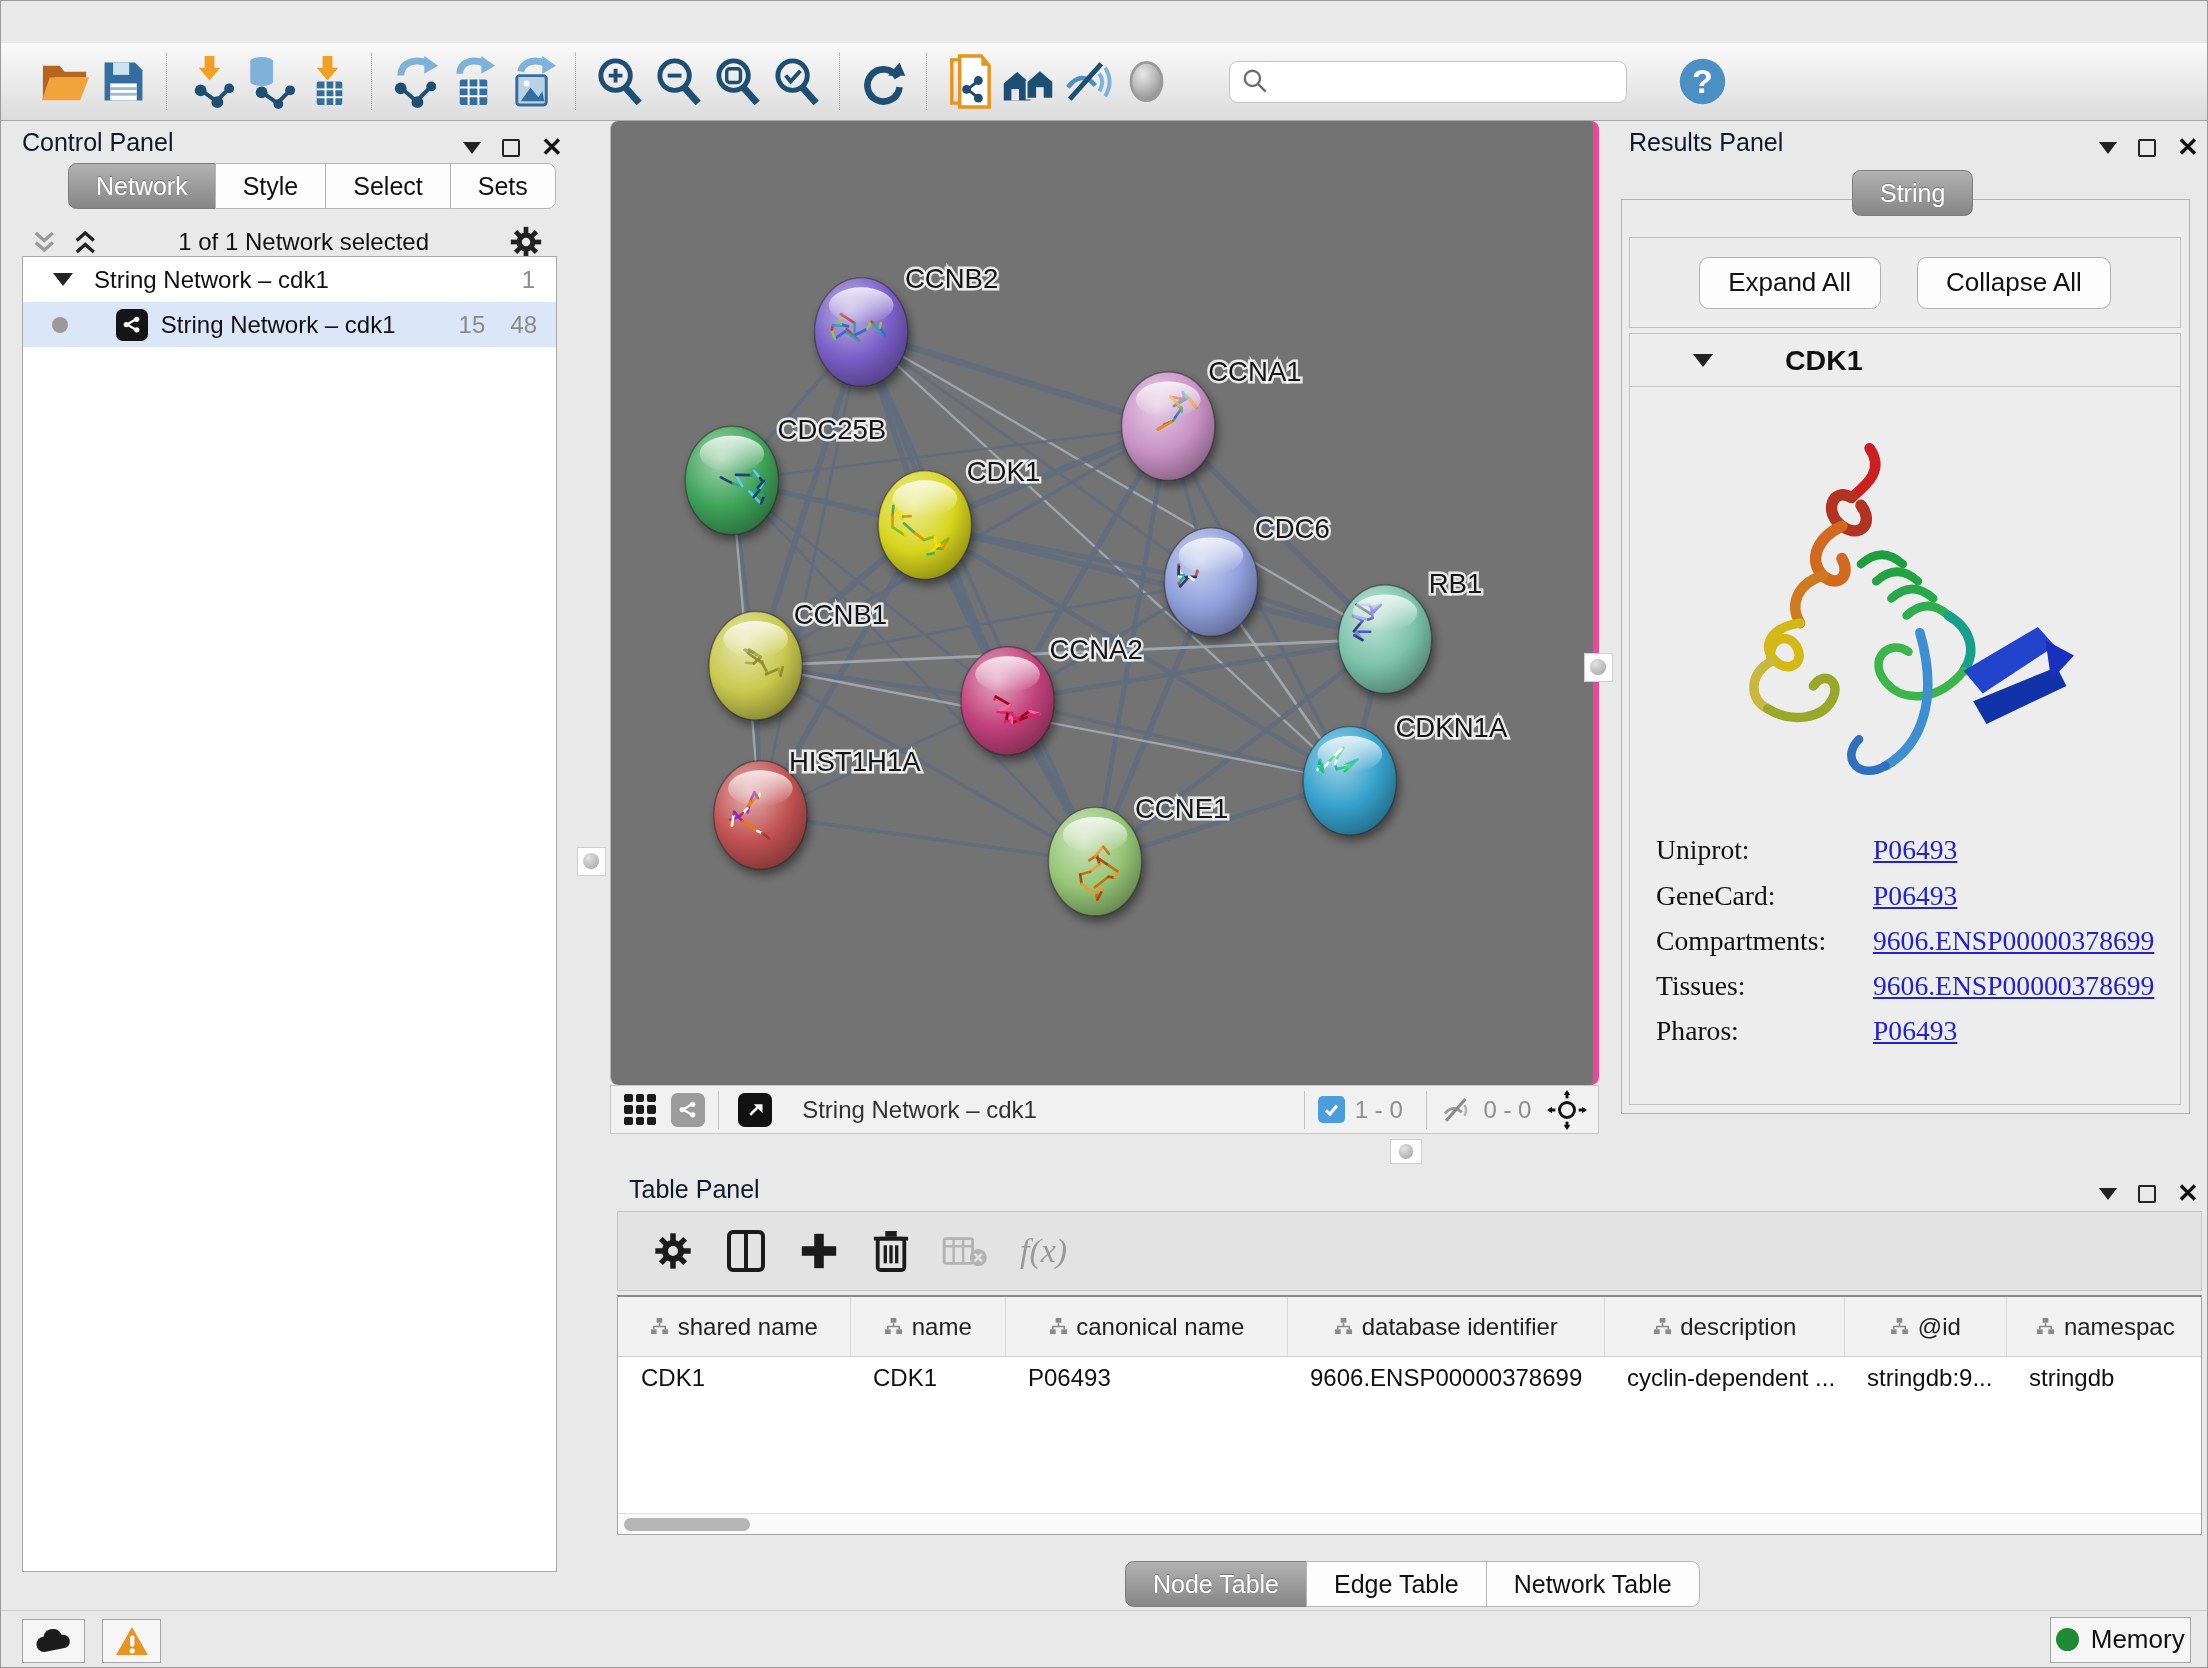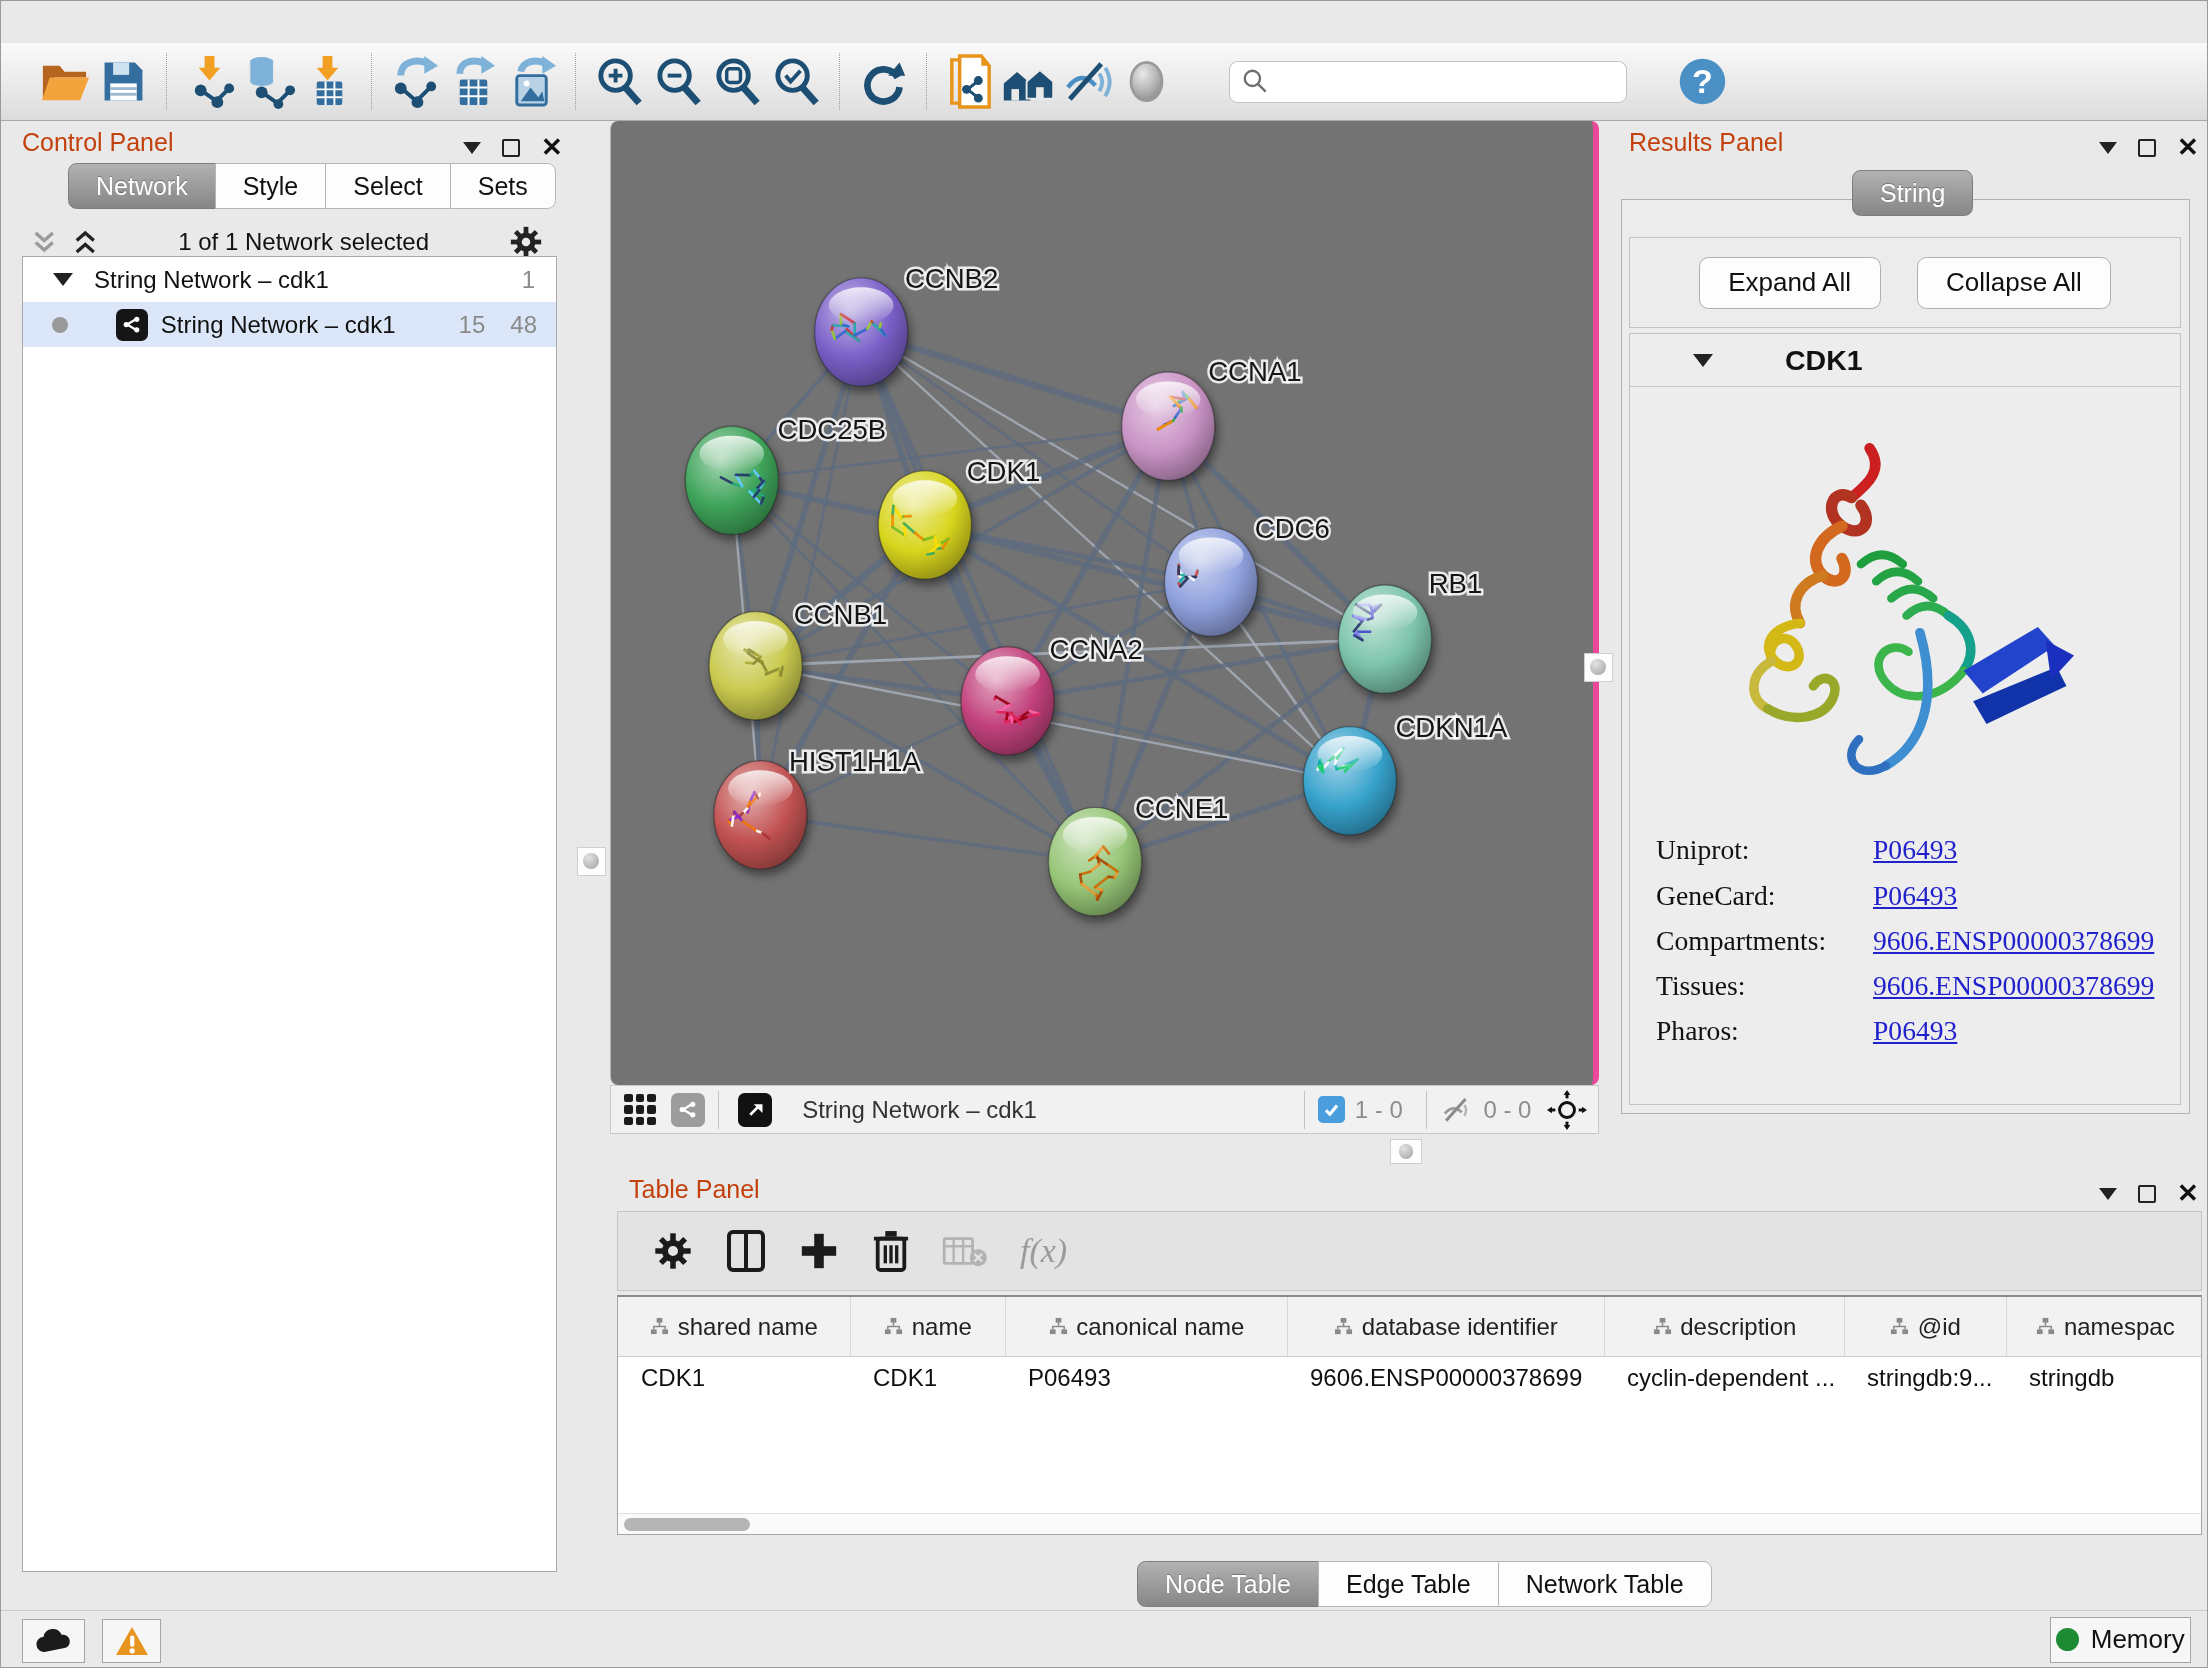--- a/index.html
+++ b/index.html
@@ -12,21 +12,21 @@
   .title-text{position:absolute;left:0;right:0;top:7.6px;text-align:center;font-size:26px;color:#3a3a3a;}
 
   
   .toolbar{position:absolute;left:0;top:42px;width:2208px;height:78px;background:linear-gradient(#fafafa,#dcdcdc);border-bottom:1px solid #a8a8a8;display:flex;align-items:center;}
   .tbtn{width:59px;height:59px;display:flex;align-items:center;justify-content:center;flex:0 0 auto;}
   .tsep{width:0;height:57px;border-left:1.9px dotted #9f9f9f;margin:0 13.3px;flex:0 0 auto;}
   .searchbox{margin-left:53px;width:398px;height:42px;background:#fff;border:1.9px solid #c2c2c2;border-radius:8.6px;display:flex;align-items:center;padding-left:11.4px;}
   .searchbox input{border:none;outline:none;font-size:23px;width:323px;background:transparent;font-family:"Liberation Sans",sans-serif;}
 
   
-  .pheader{position:absolute;font-size:25px;color:#c2410c;}
+  .pheader{position:absolute;font-size:25px;color:#0f172a;}
   .pctl{position:absolute;display:flex;gap:21px;align-items:center;}
   .caret-down{width:0;height:0;border-left:9.5px solid transparent;border-right:9.5px solid transparent;border-top:12.4px solid #222;}
   .float-sq{width:18px;height:18px;border:2.9px solid #222;border-radius:1.9px;}
   .close-x{font-size:26px;font-weight:bold;color:#111;line-height:19px;}
 
   .seg{display:inline-block;padding:7.6px 27px;background:#fdfdfd;border:1px solid #b5b5b5;font-size:25px;color:#111;margin-right:-1px;}
   .seg:first-child{border-radius:8.6px 0 0 8.6px;}
   .seg:last-child{border-radius:0 8.6px 8.6px 0;}
   .seg.sel{background:linear-gradient(#b2b2b2,#868686);color:#fff;border-color:#7d7d7d;text-shadow:0 -1px 1px rgba(0,0,0,.3);}
   .seg.single{border-radius:8.6px;}
@@ -73,21 +73,21 @@
   
   .tp-toolbar{position:absolute;left:616px;top:1210px;width:1585px;height:80px;background:#e3e3e3;border:1px solid #c6c6c6;display:flex;align-items:center;gap:32px;padding-left:34px;}
   .tp-box{position:absolute;left:616px;top:1294px;width:1585px;height:240px;background:#fff;border:1px solid #a5a5a5;border-top:2.9px solid #8a8a8a;overflow:hidden;}
   .tp-headrow{display:flex;height:60px;background:#f2f2f2;border-bottom:1px solid #cfcfcf;}
   .tp-hcell{display:flex;align-items:center;justify-content:center;gap:8.6px;font-size:24px;color:#222;border-left:1px solid #d8d8d8;overflow:hidden;white-space:nowrap;flex:0 0 auto;}
   .tp-hcell:first-child{border-left:none;}
   .tp-row{display:flex;height:42px;}
   .tp-cell{font-size:24px;color:#111;padding:6.7px 0 0 23px;overflow:hidden;white-space:nowrap;flex:0 0 auto;}
   .tp-scroll{position:absolute;left:0;bottom:0;width:100%;height:21px;background:#fafafa;border-top:1px solid #e0e0e0;}
   .tp-thumb{position:absolute;left:5.7px;top:3.8px;width:126px;height:13.3px;border-radius:6.7px;background:#b5b5b5;}
-  .bt-tabs{position:absolute;left:1124px;top:1560px;margin-left:12px;}
+  .bt-tabs{position:absolute;left:1124px;top:1560px;}
 
   
   .statusbar{position:absolute;left:0;top:1609px;width:2208px;height:59px;background:#e9e9e9;border-top:1px solid #c9c9c9;}
   .sb-btn{position:absolute;top:7.6px;height:44px;background:#f6f6f6;border:1.9px solid #a5a5a5;display:flex;align-items:center;justify-content:center;}
   .mem-btn{position:absolute;left:2049px;top:5.7px;width:141px;height:46px;background:#f6f6f6;border:1.9px solid #a5a5a5;display:flex;align-items:center;justify-content:center;gap:11.4px;font-size:26px;color:#111;}
   .mem-dot{width:23px;height:23px;border-radius:50%;}
 
   .icon{display:block;}
   text.nodelabel{font-family:"Liberation Sans",sans-serif;font-size:29px;fill:#141414;paint-order:stroke;stroke:#ffffff;stroke-width:5px;stroke-opacity:.85;}
 </style>

